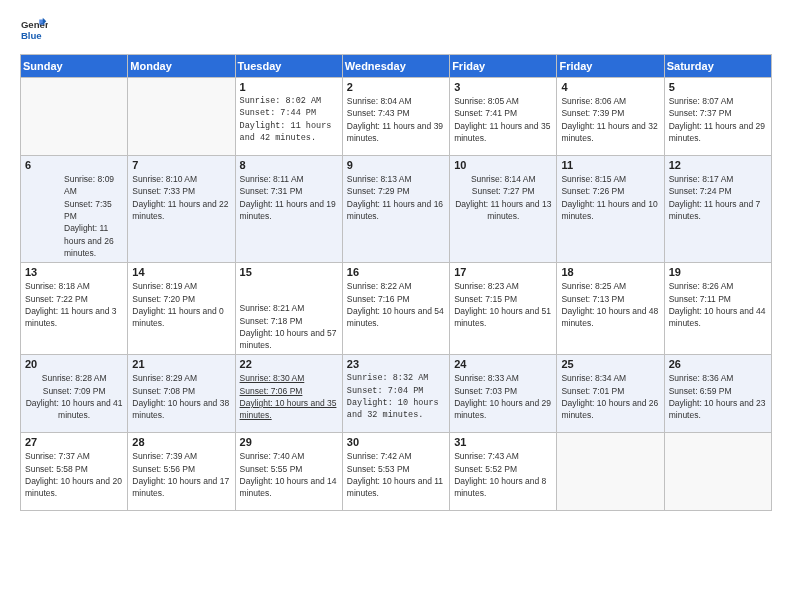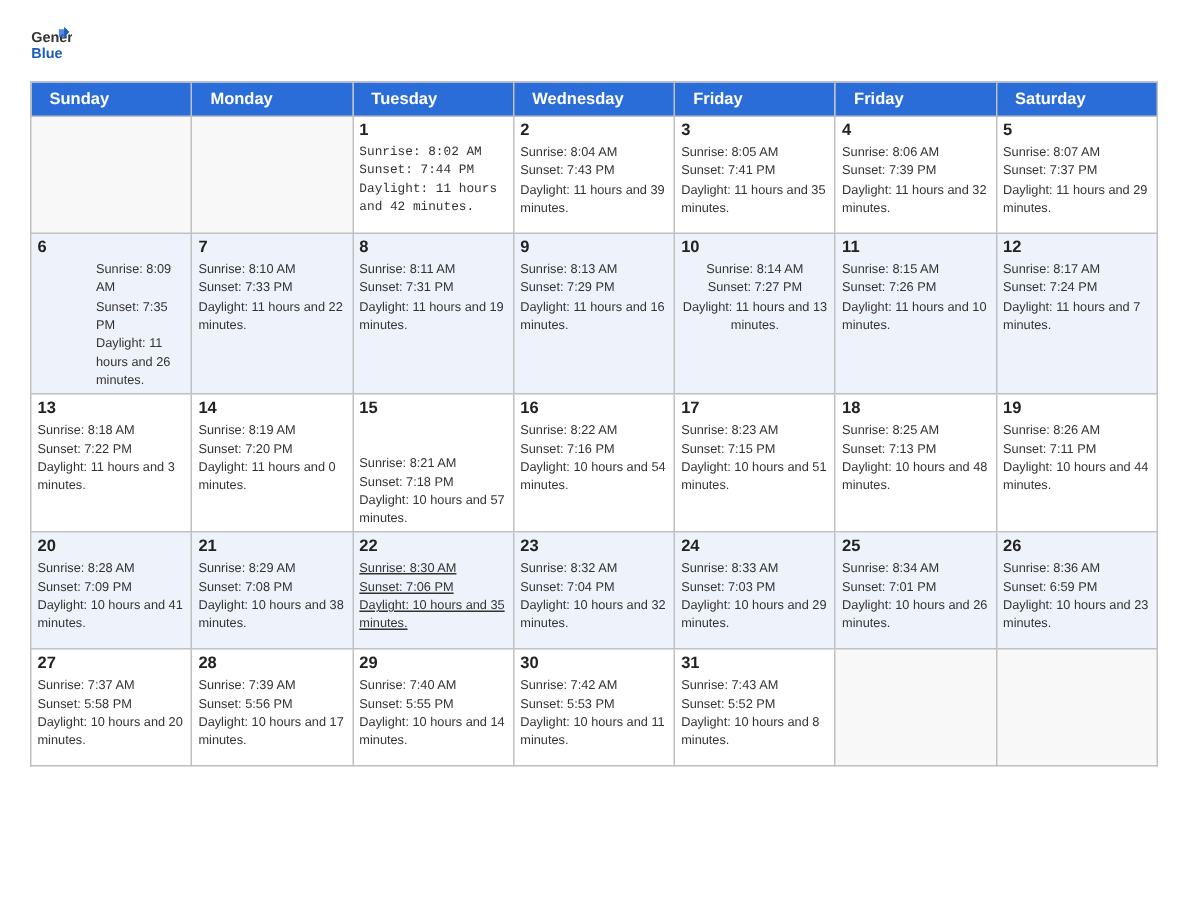--- a/index.html
+++ b/index.html
@@ -55,21 +55,21 @@
     .calendar {
       width: 100%;
       border-collapse: collapse;
       table-layout: fixed;
     }
     .calendar th {
       background: #2a6dd9;
       color: #fff;
       font-size: 11px;
       font-weight: bold;
-      padding: 5px 12px;
+      padding: 5px 2px;
       text-align: left;
       border: 1px solid #c0c0c0;
     }
     .calendar td {
       border: 1px solid #c0c0c0;
       vertical-align: top;
       padding: 3px 4px;
       font-size: 9px;
       color: #333;
       background: #fff;
@@ -256,39 +256,39 @@
           <td>
             <span class="day-num">19</span>
             <div class="day-info" style="white-space: pre-line;">Sunrise: 8:26 AM
 Sunset: 7:11 PM
 Daylight: 10 hours and 44 minutes.</div>
           </td>
         </tr>
         <tr class="row-even">
           <td>
             <span class="day-num">20</span>
-            <div class="day-info" style="white-space: pre-line;">Sunrise: 8:28 AM
+            <div class="day-info" style="white-space: pre-line; text-align: center;">Sunrise: 8:28 AM
 Sunset: 7:09 PM
 Daylight: 10 hours and 41 minutes.</div>
           </td>
           <td>
             <span class="day-num">21</span>
             <div class="day-info" style="white-space: pre-line;">Sunrise: 8:29 AM
 Sunset: 7:08 PM
 Daylight: 10 hours and 38 minutes.</div>
           </td>
           <td>
             <span class="day-num">22</span>
             <div class="day-info" style="white-space: pre-line; text-decoration: underline;">Sunrise: 8:30 AM
 Sunset: 7:06 PM
 Daylight: 10 hours and 35 minutes.</div>
           </td>
           <td>
             <span class="day-num">23</span>
-            <div class="day-info" style="white-space: pre-line;">Sunrise: 8:32 AM
+            <div class="day-info" style="white-space: pre-line; font-family: Liberation Mono, monospace;">Sunrise: 8:32 AM
 Sunset: 7:04 PM
 Daylight: 10 hours and 32 minutes.</div>
           </td>
           <td>
             <span class="day-num">24</span>
             <div class="day-info" style="white-space: pre-line;">Sunrise: 8:33 AM
 Sunset: 7:03 PM
 Daylight: 10 hours and 29 minutes.</div>
           </td>
           <td>

